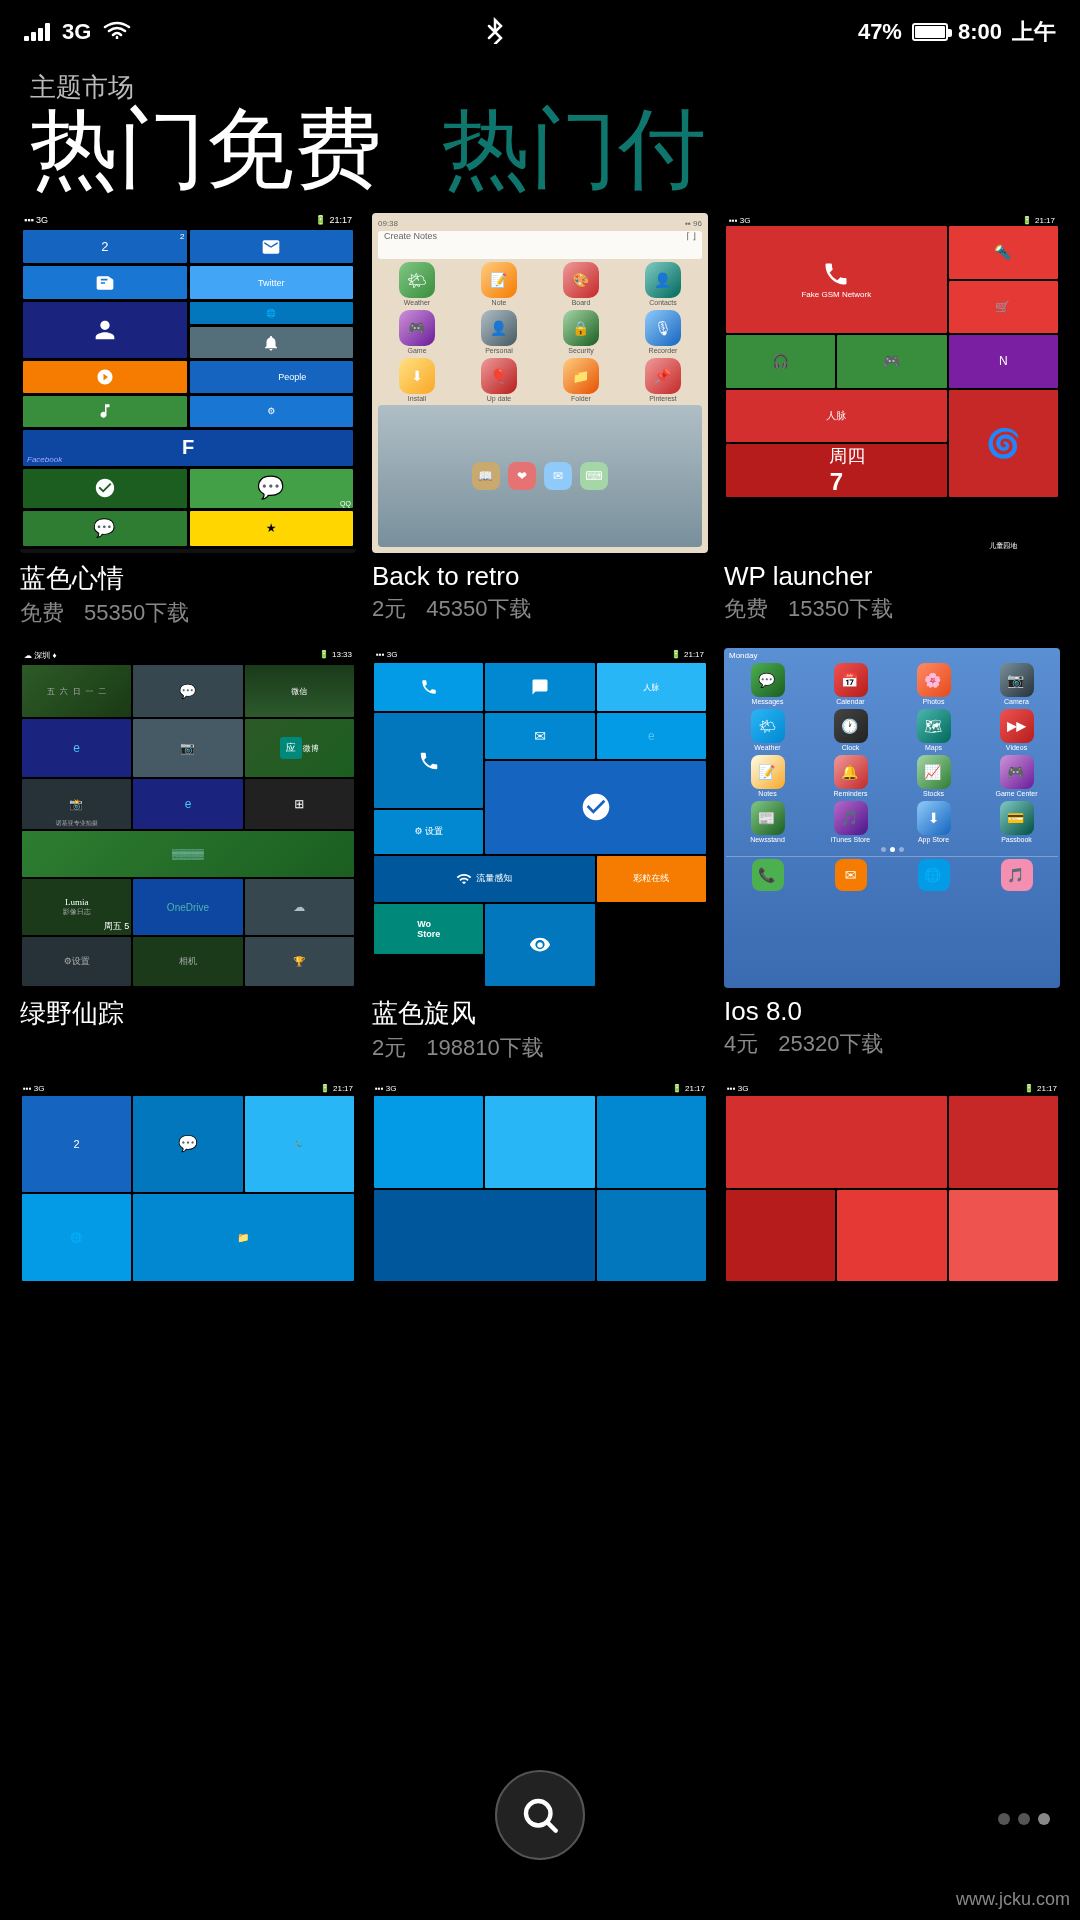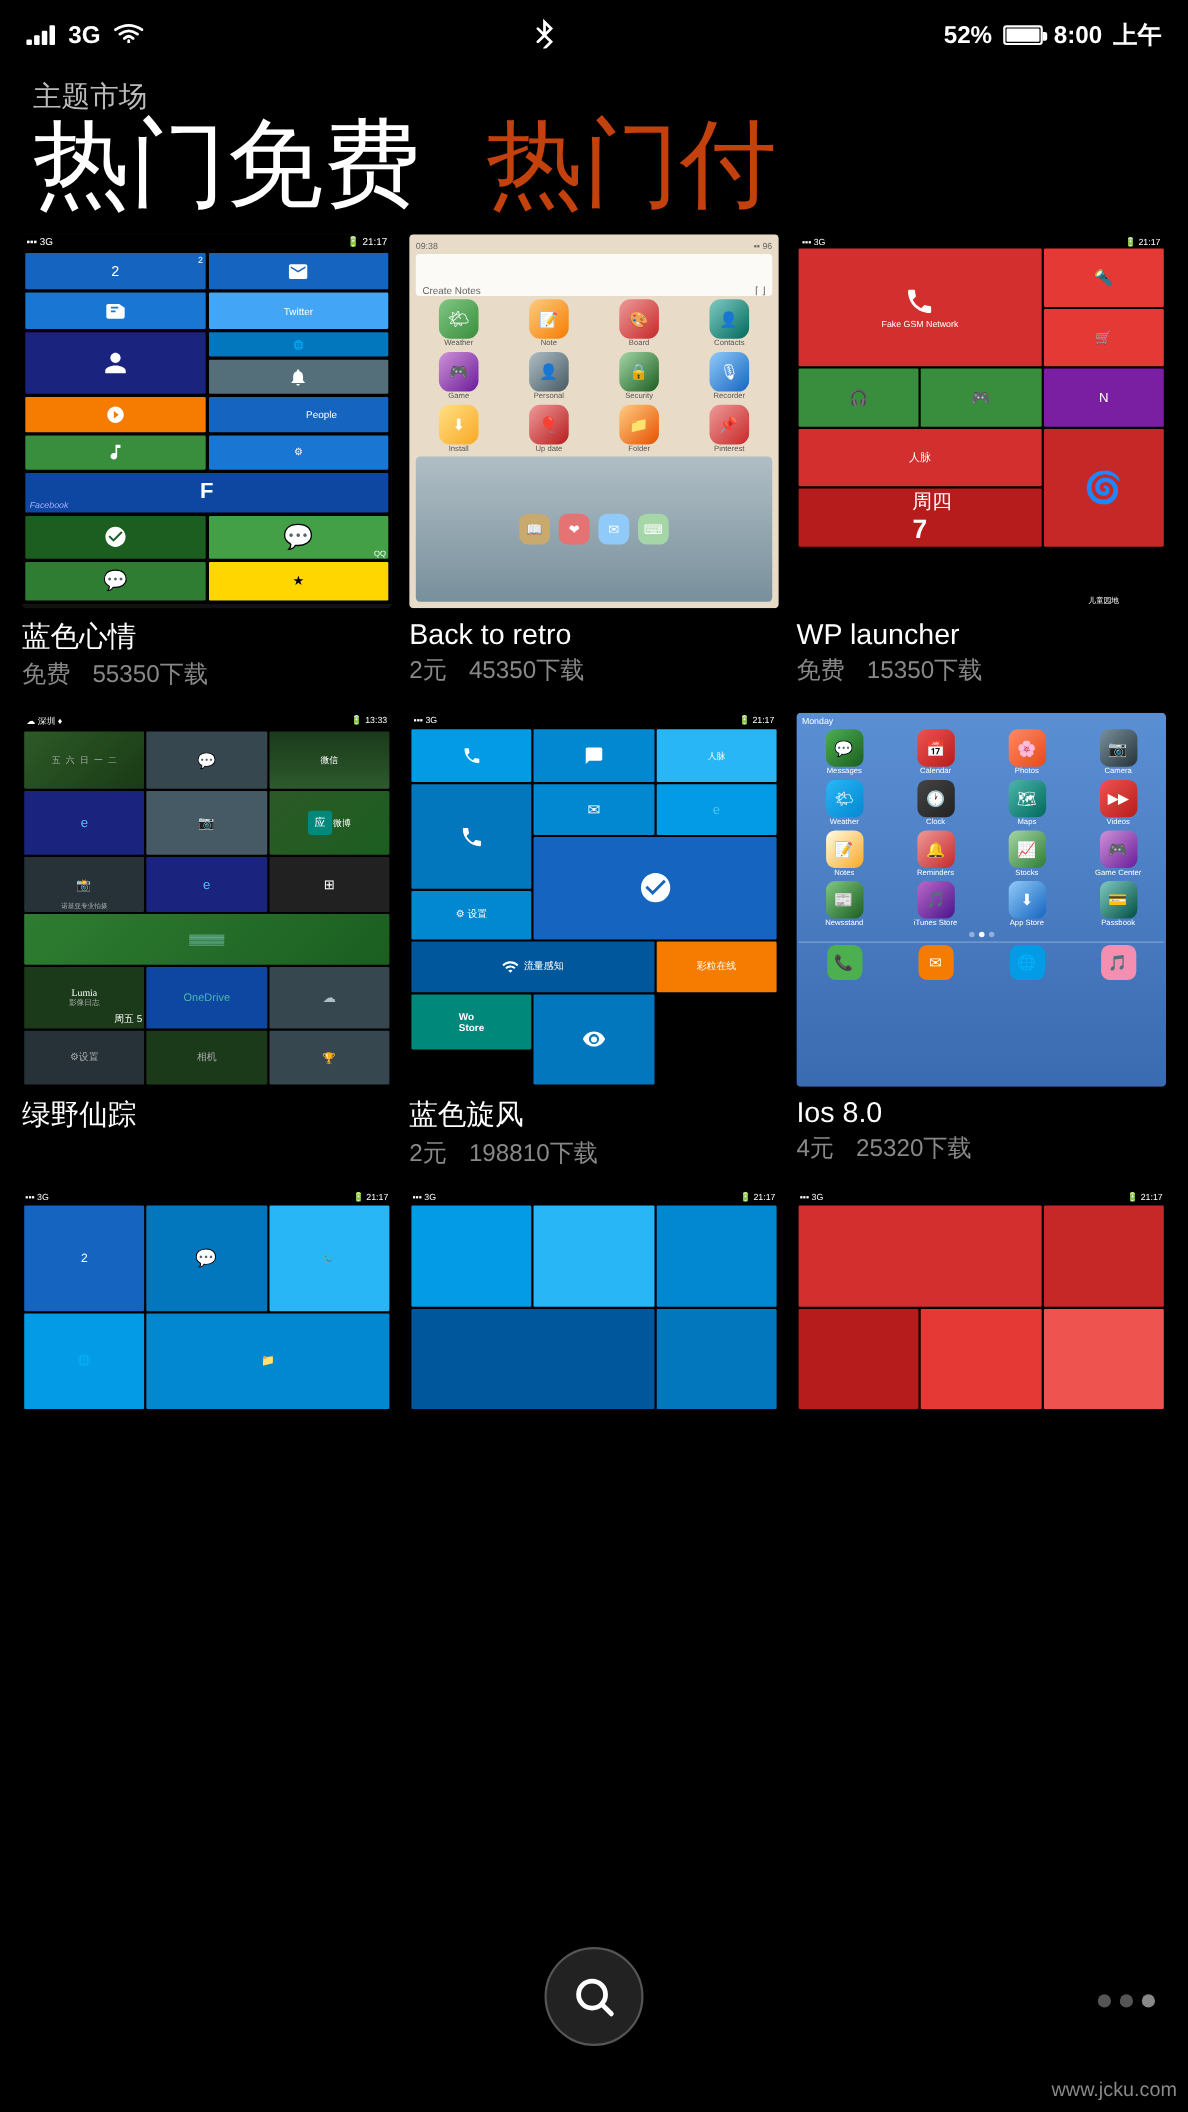--- a/index.html
+++ b/index.html
@@ -82,21 +82,21 @@
     }
     .header-title-active {
       font-size: 88px;
       font-weight: 300;
       color: #fff;
       line-height: 1;
     }
     .header-title-inactive {
       font-size: 88px;
       font-weight: 300;
-      color: #c2410c;
+      color: #0f766e;
       line-height: 1;
     }
 
     
     .themes-section {
       padding: 20px 20px 0 20px;
     }
 
     
     .theme-row {
@@ -190,21 +190,21 @@
     <svg width="28" height="22" viewBox="0 0 28 22">
       <path d="M14 18 Q14 14 14 18 Z M10 14 Q14 10 18 14 M6 10 Q14 4 22 10 M2 6 Q14 -2 26 6" stroke="white" stroke-width="2.5" fill="none" stroke-linecap="round"></path>
     </svg>
   </div>
   <div>
     <svg width="20" height="28" viewBox="0 0 20 28">
       <path d="M10 4 L16 10 L10 16 L10 4 Z M10 16 L16 22 L10 28 M10 16 L4 10 M10 16 L4 22" stroke="white" stroke-width="2.5" fill="none" stroke-linecap="round"></path>
     </svg>
   </div>
   <div class="status-right">
-    <span>52%</span>
+    <span>47%</span>
     <div class="battery-icon">
       <div class="battery-fill"></div>
     </div>
     <span>8:00</span>
     <span>上午</span>
   </div>
 </div>
 
 <div class="header">
   <div class="header-subtitle">主题市场</div>
@@ -297,21 +297,21 @@
       </div>
     </div>
 
     <div class="theme-card">
       <div class="theme-preview">
         <div style="background:#e8dcc8; padding:6px; height:100%; display:flex; flex-direction:column; gap:3px;">
           <div style="display:flex; justify-content:space-between; font-size:8px; color:#666;">
             <span>09:38</span>
               <span>▪▪ 96</span>
           </div>
-          <div style="background:rgba(255,255,255,0.85); border-radius:3px; height:38px; display:flex; align-items:flex-end; padding:0 6px; font-size:9px; color:#666; justify-content:space-between;">
+          <div style="background:rgba(255,255,255,0.85); border-radius:3px; height:28px; display:flex; align-items:flex-start; padding:0 6px; font-size:9px; color:#666; justify-content:space-between;">
             <span>Create Notes</span>
               <span>⌈ ⌋</span>
           </div>
           <div style="display:grid; grid-template-columns:repeat(4,1fr); gap:4px; flex:1;">
             <div style="display:flex;flex-direction:column;align-items:center;gap:1px;">
               <div style="width:36px;height:36px;border-radius:10px;background:linear-gradient(135deg,#81c784,#388e3c);display:flex;align-items:center;justify-content:center;font-size:16px;">🌤</div>
               <span style="font-size:7px;color:#555;">Weather</span>
             </div>
             <div style="display:flex;flex-direction:column;align-items:center;gap:1px;">
               <div style="width:36px;height:36px;border-radius:10px;background:linear-gradient(135deg,#ffcc80,#f57c00);display:flex;align-items:center;justify-content:center;font-size:14px;">📝</div>

